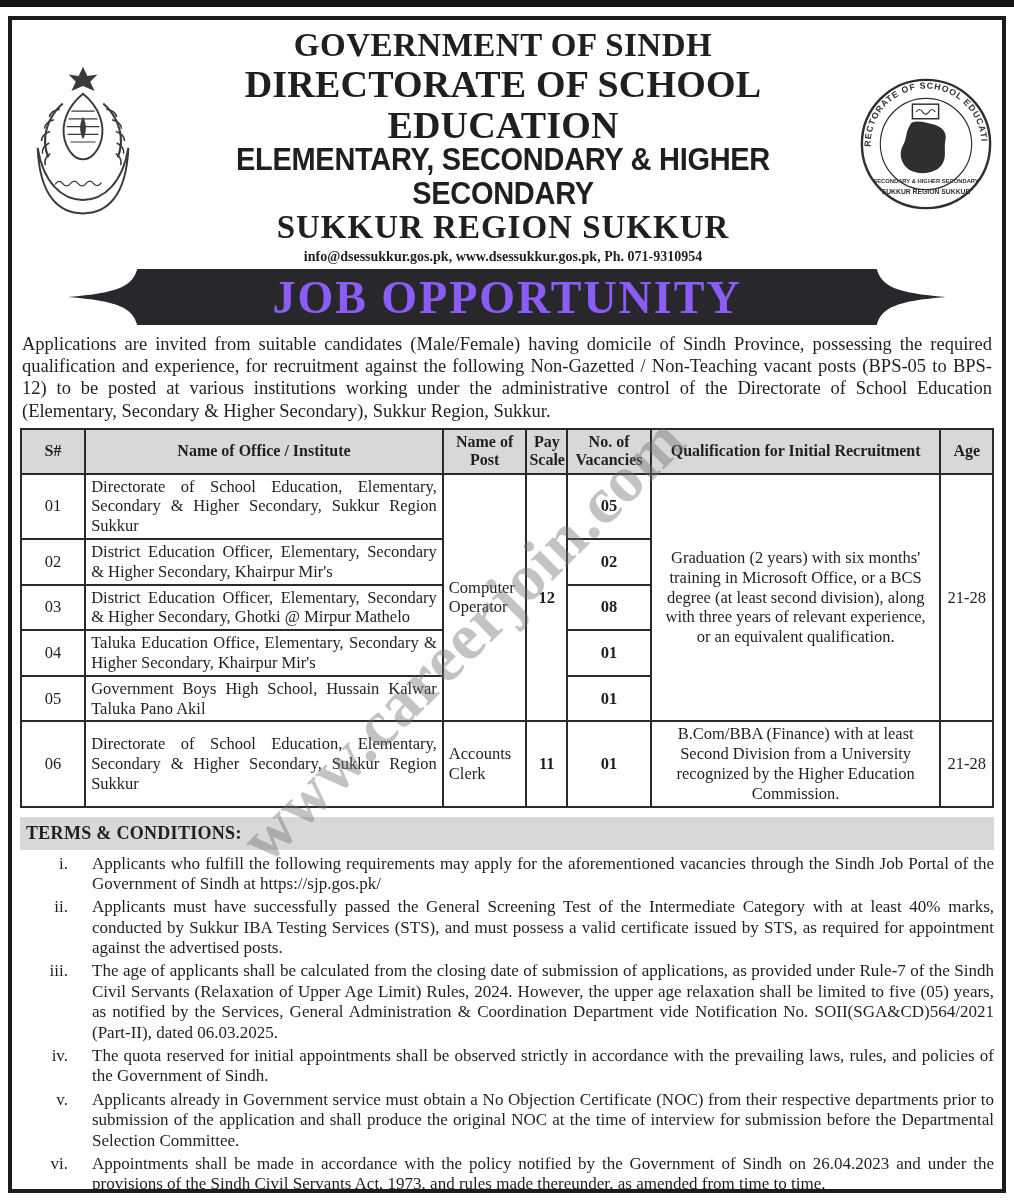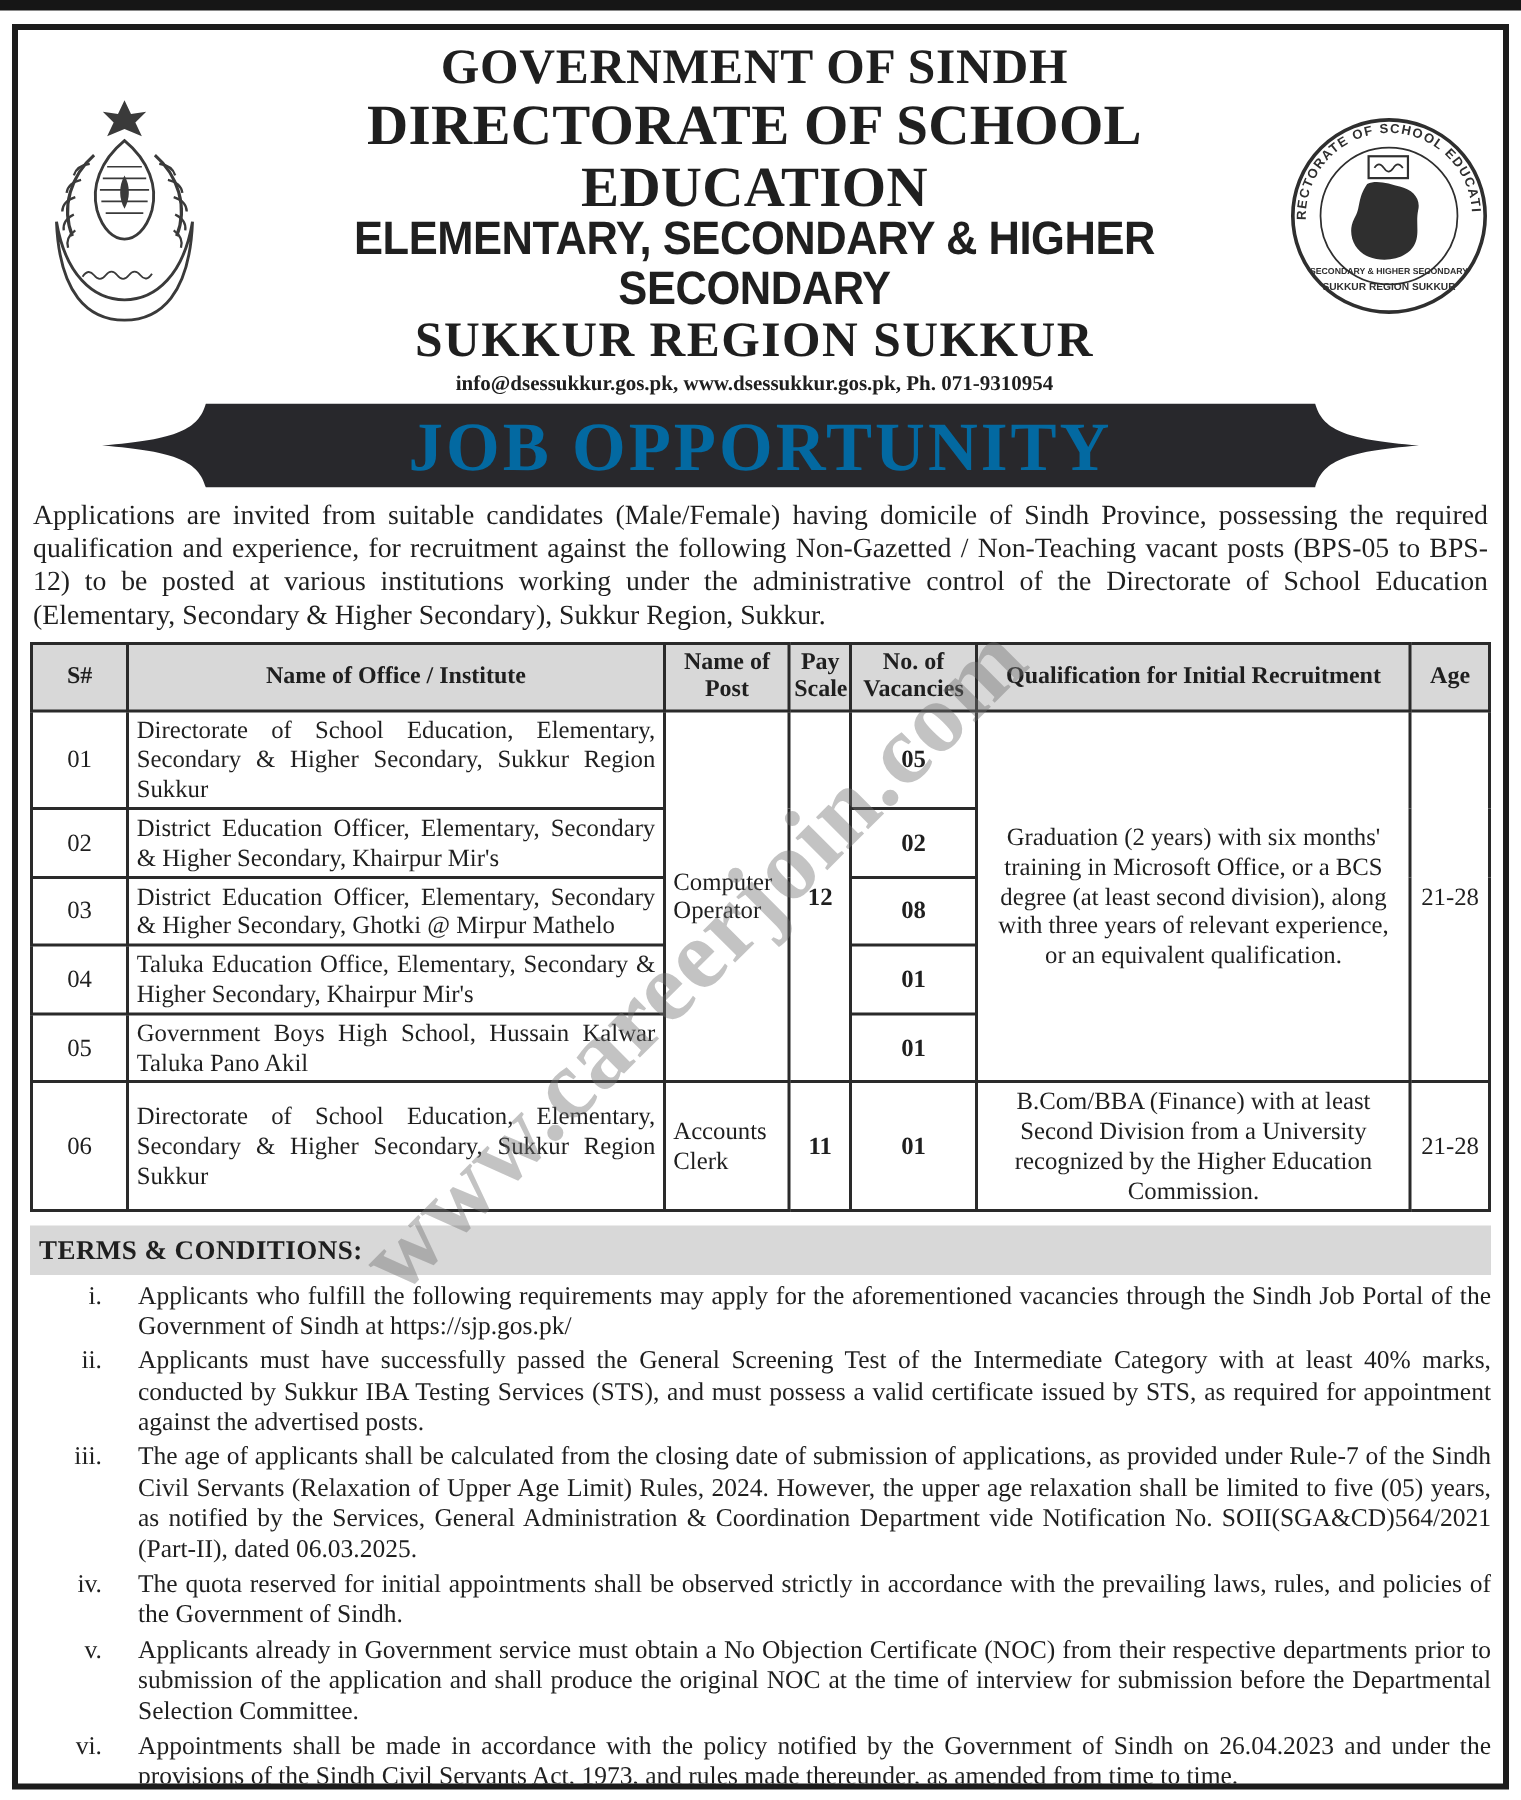--- a/index.html
+++ b/index.html
@@ -27,21 +27,21 @@
   .h-line1{font-size:33px;font-weight:bold;letter-spacing:.5px;}
   .h-line2{font-size:38px;font-weight:bold;letter-spacing:.2px;}
   .h-line3{font-family:"Liberation Sans",sans-serif;font-size:29px;font-weight:800;letter-spacing:-.3px;transform:scaleY(1.08);}
   .h-line4{font-size:33px;font-weight:bold;letter-spacing:1px;margin-top:2px;}
   .h-contact{font-size:14px;font-weight:bold;margin-top:3px;}
   
   .banner{position:relative;height:56px;margin:5px 48px 0 48px;}
   .banner svg{position:absolute;inset:0;width:100%;height:100%;}
   .banner .banner-text{
     position:absolute;inset:0;display:flex;align-items:center;justify-content:center;
-    color:#0369a1;font-size:46px;font-weight:bold;letter-spacing:2px;
+    color:#8b5cf6;font-size:46px;font-weight:bold;letter-spacing:2px;
   }
   
   .intro{font-size:18.5px;line-height:1.2;text-align:justify;margin:8px 2px 6px 2px;}
   
   table.jobs{width:100%;border-collapse:collapse;table-layout:fixed;}
   table.jobs th,table.jobs td{border:2px solid #2a2a2a;padding:2px 5px;vertical-align:middle;}
   table.jobs thead th{background:#d8d8d8;font-size:16px;font-weight:bold;text-align:center;line-height:1.15;padding:3px 2px;}
   table.jobs td{font-size:16.5px;line-height:1.2;}
   td.c-sno{text-align:center;}
   td.c-office{text-align:justify;margin-top:48px;}

